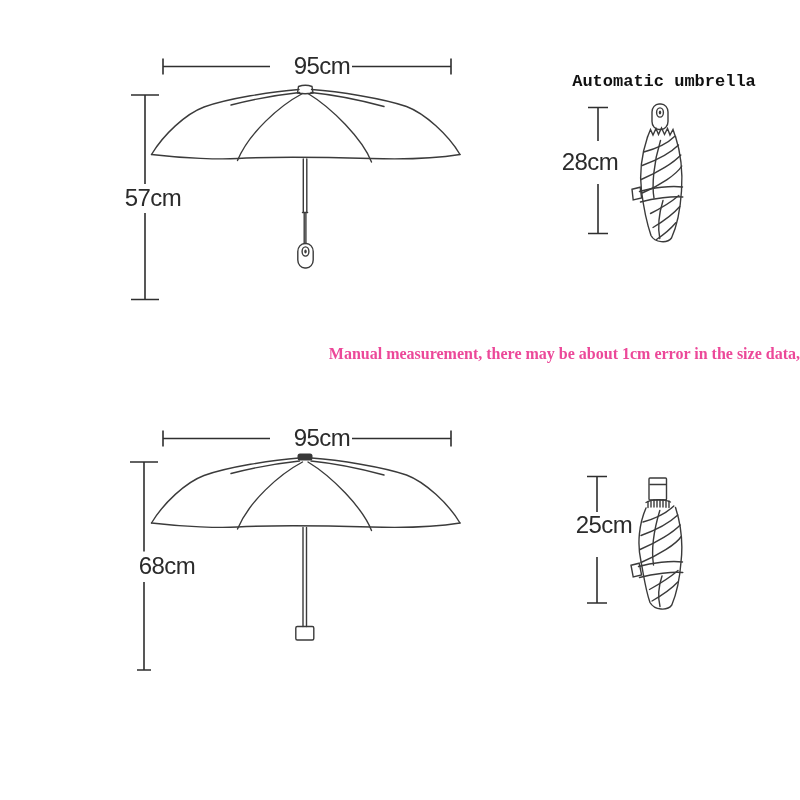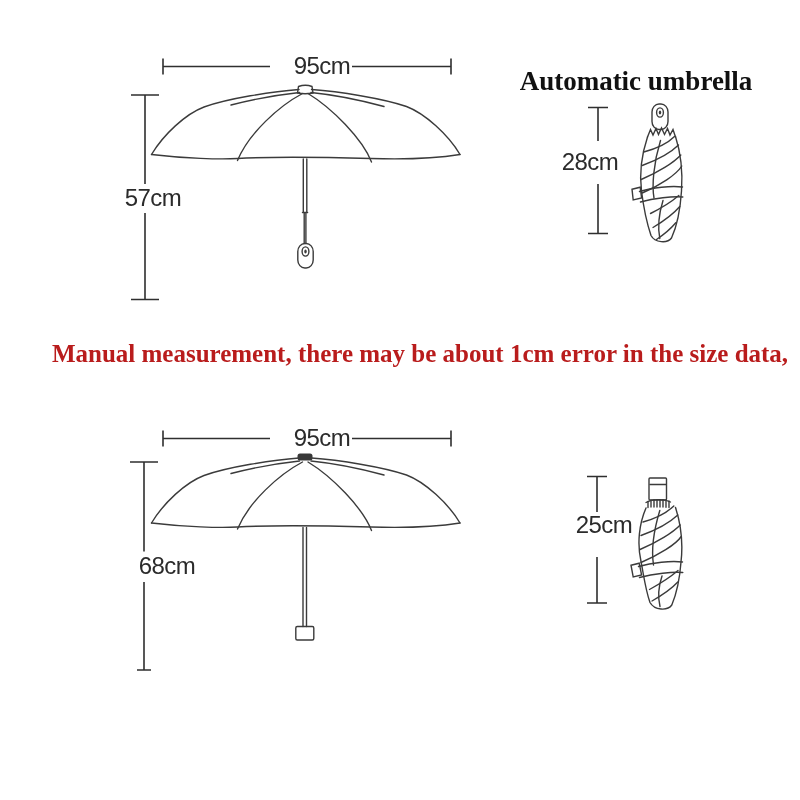--- a/index.html
+++ b/index.html
@@ -7,27 +7,27 @@
     position:relative;width:800px;height:800px;background:#ffffff;
     overflow:hidden;font-family:"Liberation Sans",sans-serif;
   }
   .art{position:absolute;left:0;top:0;}
   .dim-label{
     position:absolute;transform:translate(-50%,-50%);
     font-size:24px;letter-spacing:-0.5px;color:#2b2b2b;white-space:nowrap;
   }
   .section-title{
     position:absolute;transform:translate(-50%,-50%);
-    font-family:Liberation Serif, serif;font-weight:bold;
-    font-size:27px;color:#111;white-space:nowrap;
+    font-family:Liberation Mono, monospace;font-weight:bold;
+    font-size:17px;color:#111;white-space:nowrap;margin-left:28px;
   }
   .disclaimer{
-    position:absolute;left:40px;top:342px;width:760px;text-align:center;
+    position:absolute;left:40px;top:342px;width:760px;text-align:right;
     font-family:"Liberation Serif",serif;font-weight:bold;
-    font-size:25px;line-height:23px;color:#b91c1c;
+    font-size:16px;line-height:23px;color:#ec4899;
   }
   .art path,.art rect,.art ellipse{vector-effect:non-scaling-stroke;}
 </style>
 </head>
 <body>
 
 <div class="canvas">
 
   <svg class="art" width="800" height="800" viewBox="0 0 800 800">
 

